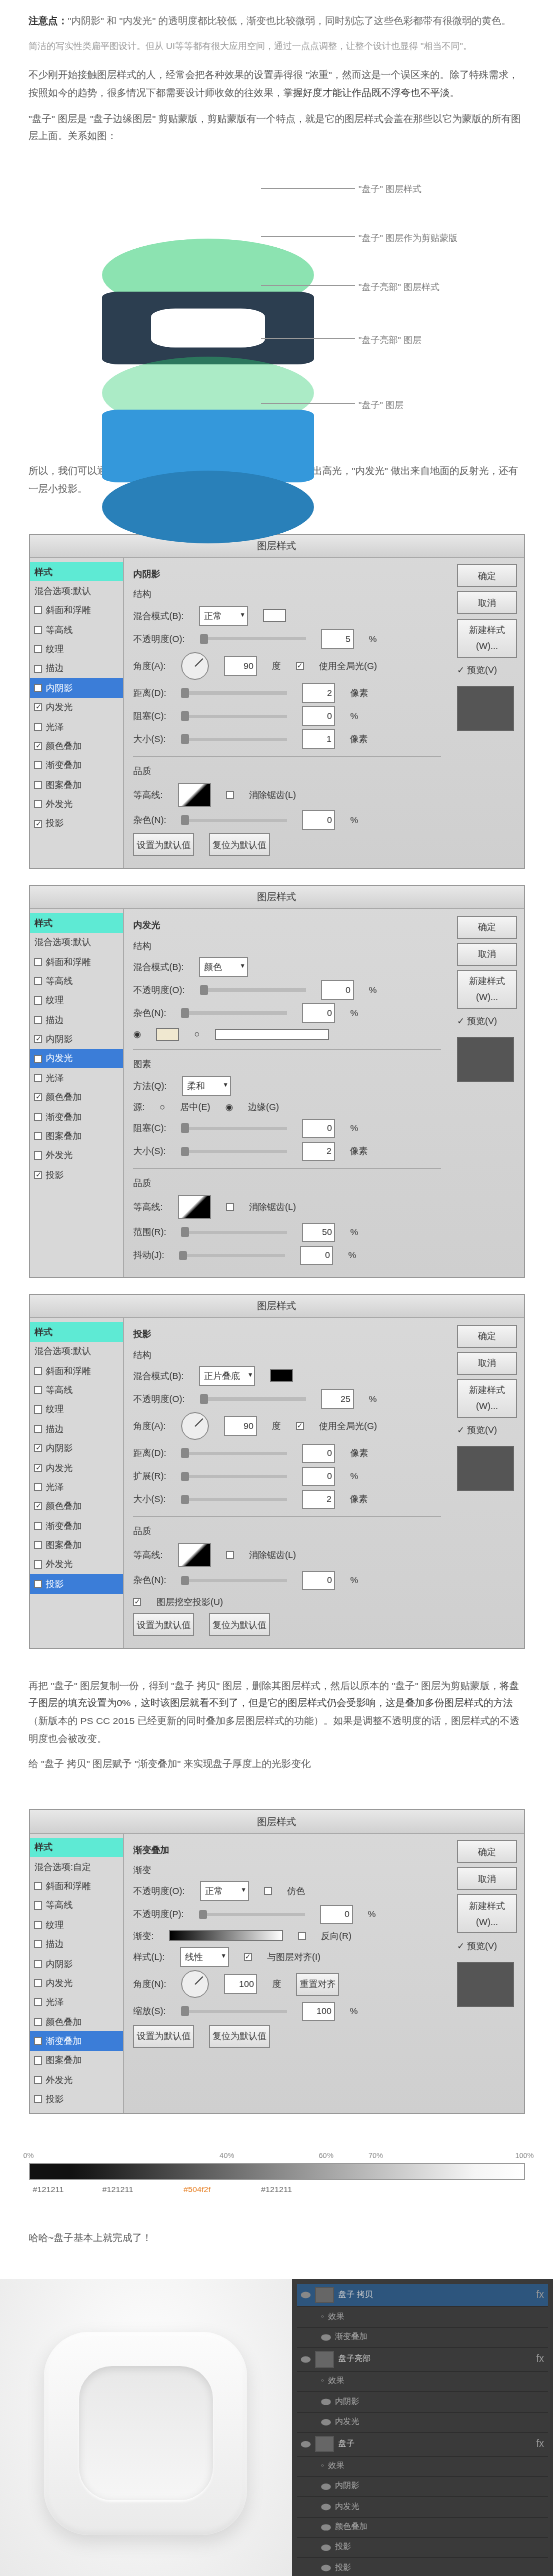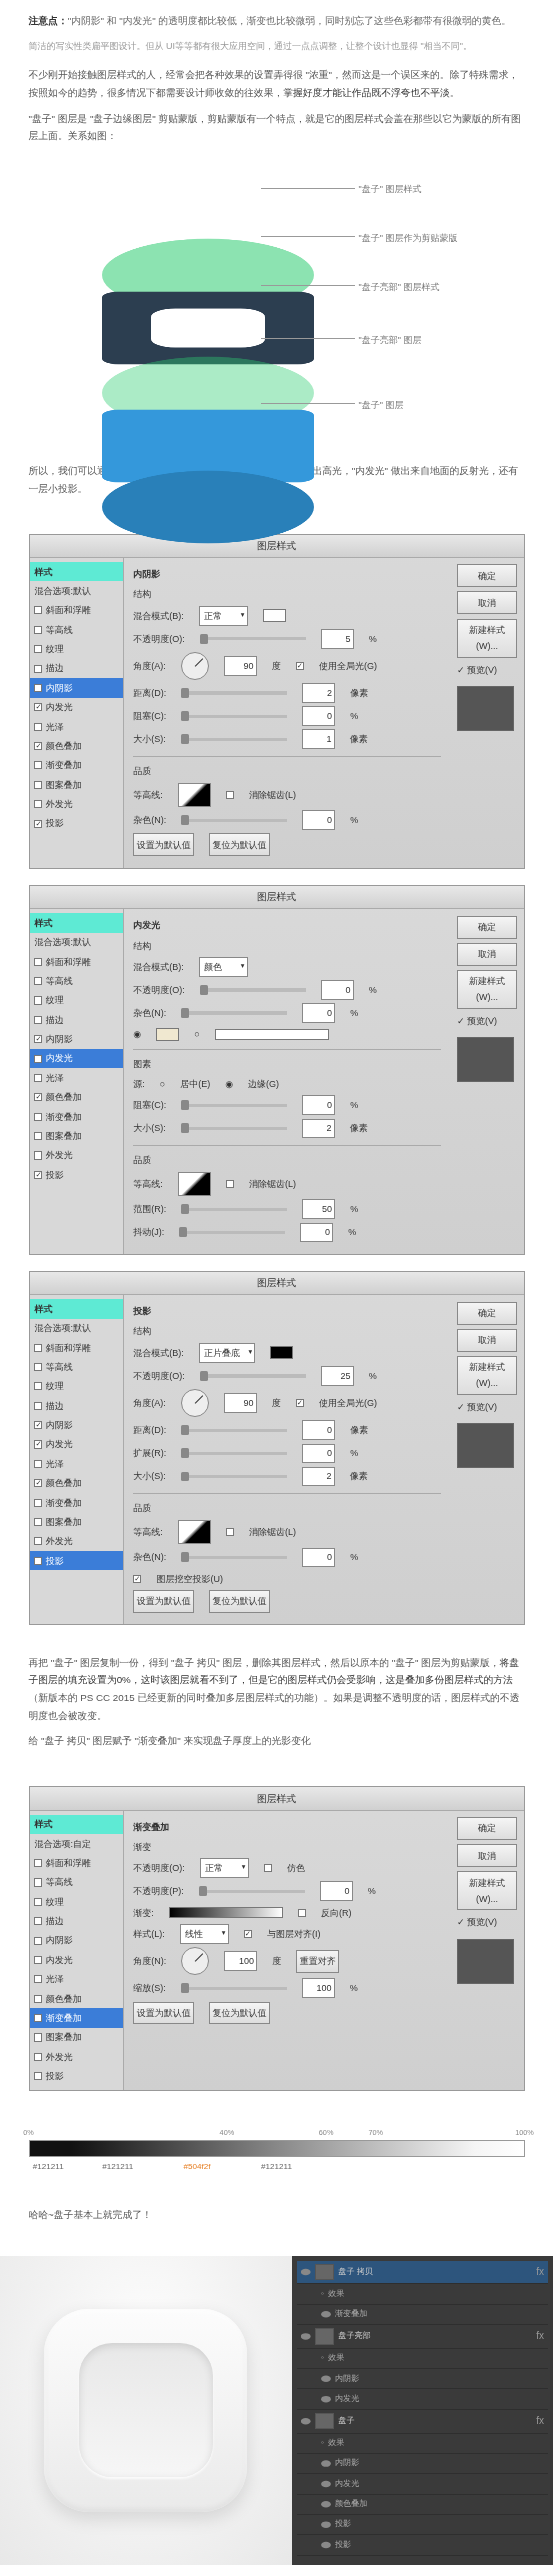--- a/index.html
+++ b/index.html
@@ -294,20 +294,24 @@
         </div>
       <div class="row">
           <span>◉</span>
           <span class="swatch" style="background:#f0e8d0"></span>
           <span>○</span>
           <span class="grad-bar" style="background:linear-gradient(90deg,#fff,#fff)"></span>
         </div>
       <div class="divider"></div>
       <div>图素</div>
       <div class="row">
+          <span>方法(Q):</span>
+          <span class="sel-box">柔和</span>
+        </div>
+      <div class="row">
           <span>源:</span>
           <span>○</span>
           <span>居中(E)</span>
           <span>◉</span>
           <span>边缘(G)</span>
         </div>
       <div class="row">
           <span>阻塞(C):</span>
           <span class="slider"></span>
           <span class="num">0</span>

